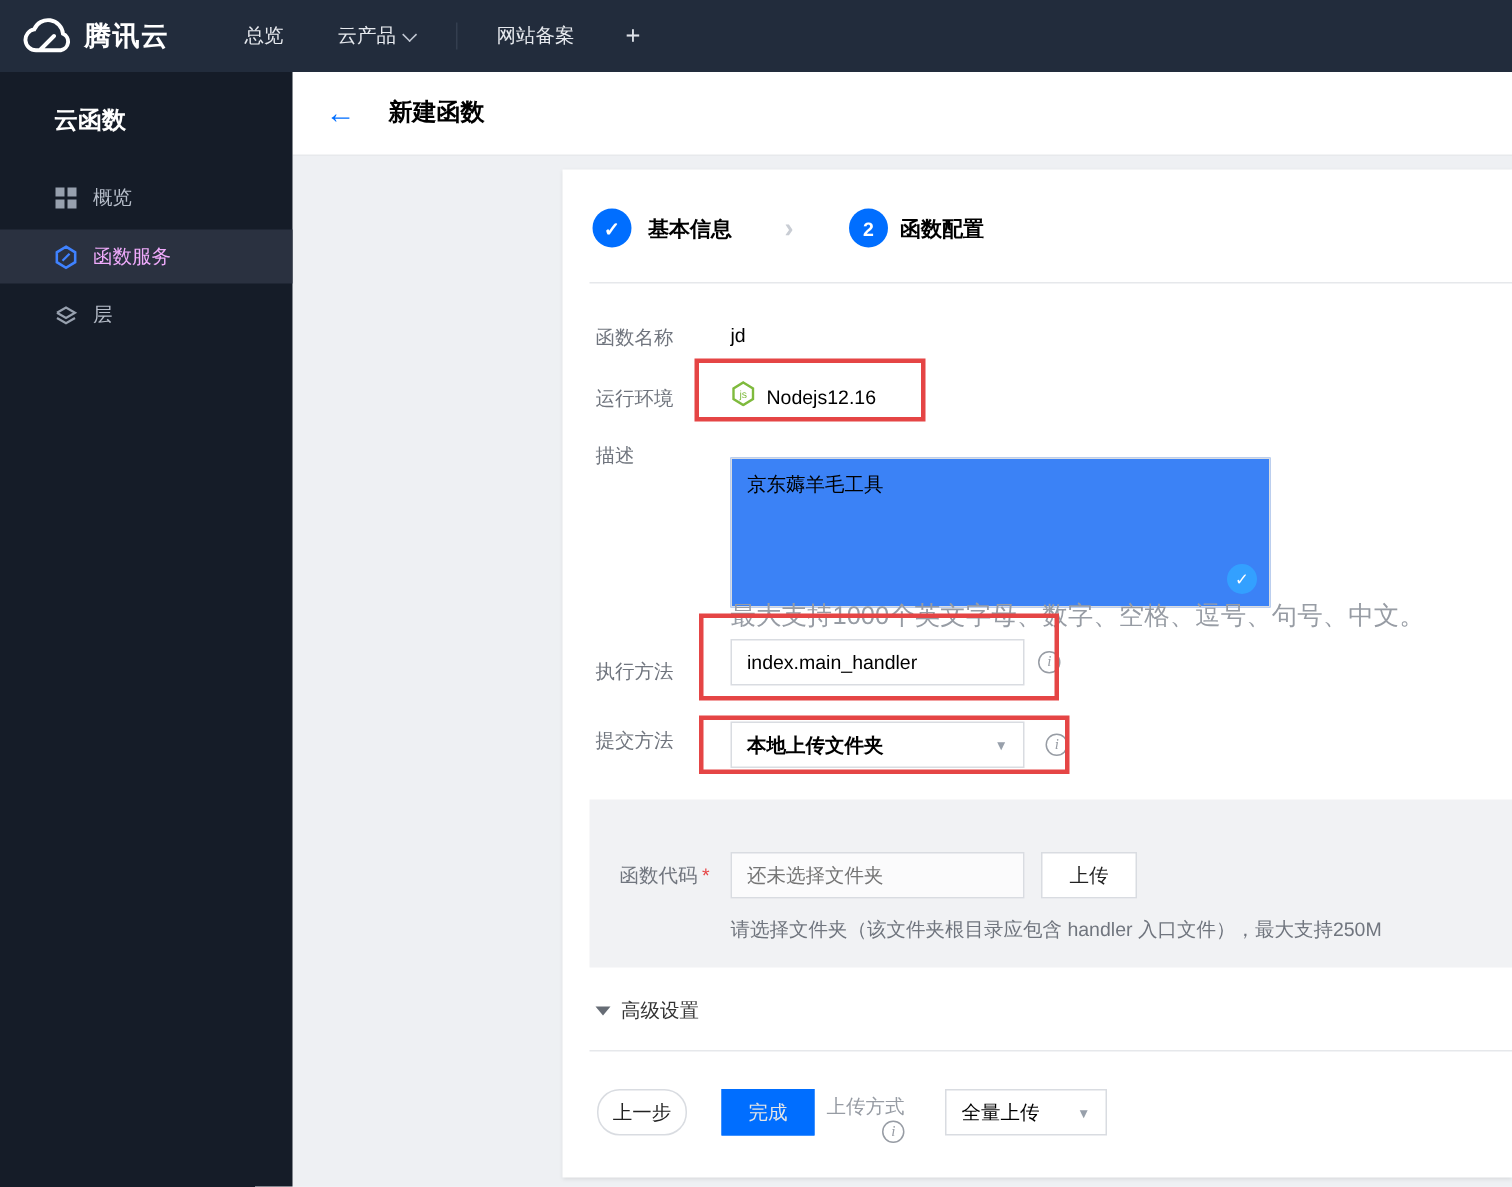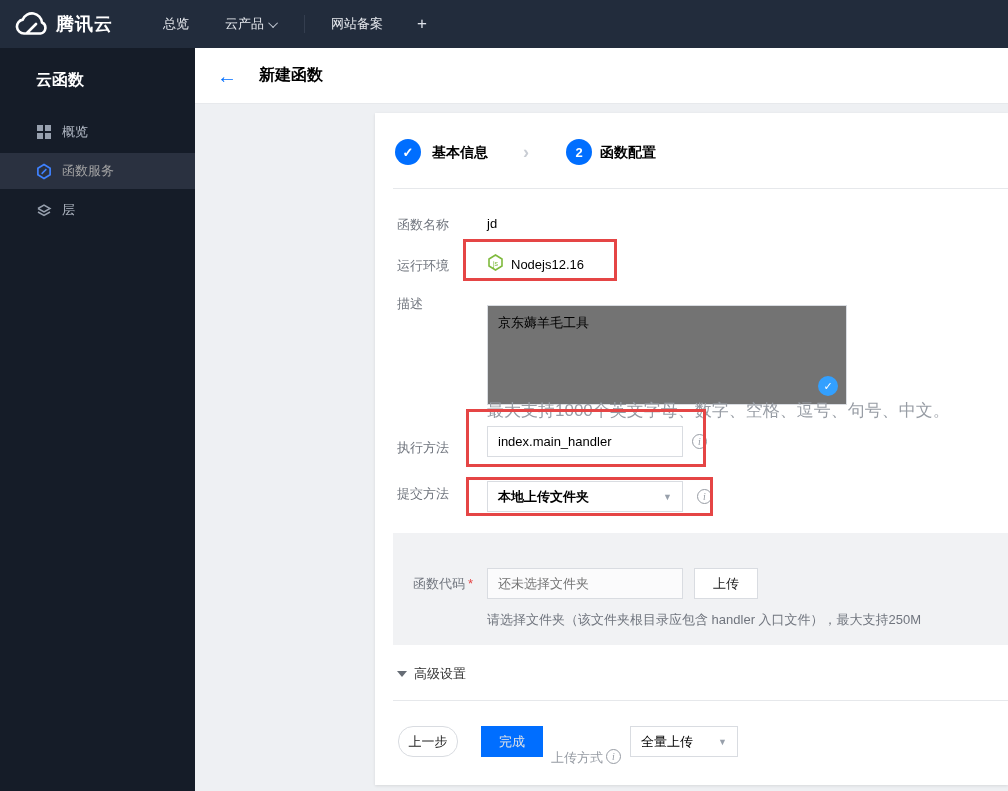--- a/index.html
+++ b/index.html
@@ -20,21 +20,21 @@
   .topnav-divider { width:1px; height:18px; background:#46506180; margin:0 8px; }
   .topnav-plus { color:#dfe3ea; font-size:17px; margin-left:16px; cursor:pointer; }
 
   
   .sidebar { position:absolute; left:0; top:48px; width:195px; height:743px;
     background:#151c28; z-index:20; }
   .sidebar-title { color:#fff; font-size:16px; font-weight:bold; padding:22px 0 20px 36px; }
   .side-item { height:38px; display:flex; align-items:center; padding-left:36px;
     color:#b6bdc9; font-size:13px; cursor:pointer; margin-top:2px; }
   .side-item .ic { width:16px; height:16px; margin-right:10px; display:flex; align-items:center; justify-content:center; }
-  .side-item.active { background:#2a3140; color:#a3a3a3; height:36px;text-align:right; }
+  .side-item.active { background:#2a3140; color:#f0abfc; height:36px;text-align:right; }
 
   
   .pagehead { position:absolute; left:195px; top:48px; width:813px; height:56px;
     background:#fff; border-bottom:1px solid #e7e9ec; display:flex; align-items:center; z-index:10; }
   .back-arrow { color:#006eff; font-size:20px; font-weight:bold; margin-left:22px; cursor:pointer; line-height:1; }
   .page-title { color:#000; font-size:16px; font-weight:bold; margin-left:22px; }
 
   
   .content { position:absolute; left:195px; top:104px; width:813px; height:687px; background:#eef0f3; }
   .card { position:absolute; left:180px; top:9px; width:633px; height:672px; background:#fff;
@@ -48,21 +48,21 @@
   
   .step-circle { width:26px; height:26px; border-radius:50%; background:#006eff; color:#fff;
     display:flex; align-items:center; justify-content:center; font-size:13px; font-weight:bold; }
   .step-label { font-size:14px; font-weight:bold; color:#000; }
   .step-sep { color:#c9cdd4; font-size:18px; font-weight:bold; }
   .divider { height:1px; background:#e6e8eb; position:absolute; left:18px; right:0; }
 
   
   .tinput { border:1px solid #d9dce1; background:#fff; height:31px; font-size:13px; color:#000;
     padding:0 10px; font-family:"Liberation Sans", sans-serif; outline:none; }
-  .textarea { border:1px solid #d9dce1; background:#737373; font-size:13px; color:#000; padding:8px 10px;
+  .textarea { border:1px solid #d9dce1; background:#3b82f6; font-size:13px; color:#000; padding:8px 10px;
     position:relative; }
   .check-bubble { position:absolute; right:8px; bottom:8px; width:20px; height:20px; border-radius:50%;
     background:#33a0ff; color:#fff; font-size:11px; display:flex; align-items:center; justify-content:center; }
   .selectbox { border:1px solid #d9dce1; background:#fff; height:31px; display:flex; align-items:center;
     padding:0 10px; font-size:13px; color:#000; cursor:pointer; }
   .selectbox .caret { margin-left:auto; color:#98a0ab; font-size:9px; }
   .info-icon { width:15px; height:15px; border-radius:50%; border:1px solid #979ca4; color:#979ca4;
     font-size:10px; font-style:italic; font-family:"Liberation Serif", serif;
     display:flex; align-items:center; justify-content:center; cursor:pointer; }
 
@@ -206,21 +206,21 @@
 
     <div class="abs adv-label" style="left:22px; top:552px;">
       <span class="adv-caret"></span>
       <span>高级设置</span>
     </div>
 
     <div class="divider" style="top:587px;"></div>
 
     <div class="abs btn" style="left:23px; top:613px; width:60px;border-radius:15px;">上一步</div>
     <div class="abs btn btn-primary" style="left:106px; top:613px; width:62px;">完成</div>
-    <div class="abs" style="left:176px; top:636px; display:flex; align-items:flex-start;">
+    <div class="abs" style="left:176px; top:616px; display:flex; align-items:flex-end;flex-direction:column;">
       <span class="hint" style="font-size:13px;">上传方式</span>
       <span class="info-icon" style="margin-left:3px;">i</span>
     </div>
     <div class="abs selectbox" style="left:255px; top:613px; width:108px;">
       <span>全量上传</span>
       <span class="caret">▼</span>
     </div>
 
     <div class="ann" style="left:88px; top:126px; width:154px; height:42px;"></div>
     <div class="ann" style="left:91px; top:296px; width:240px; height:58px;"></div>

